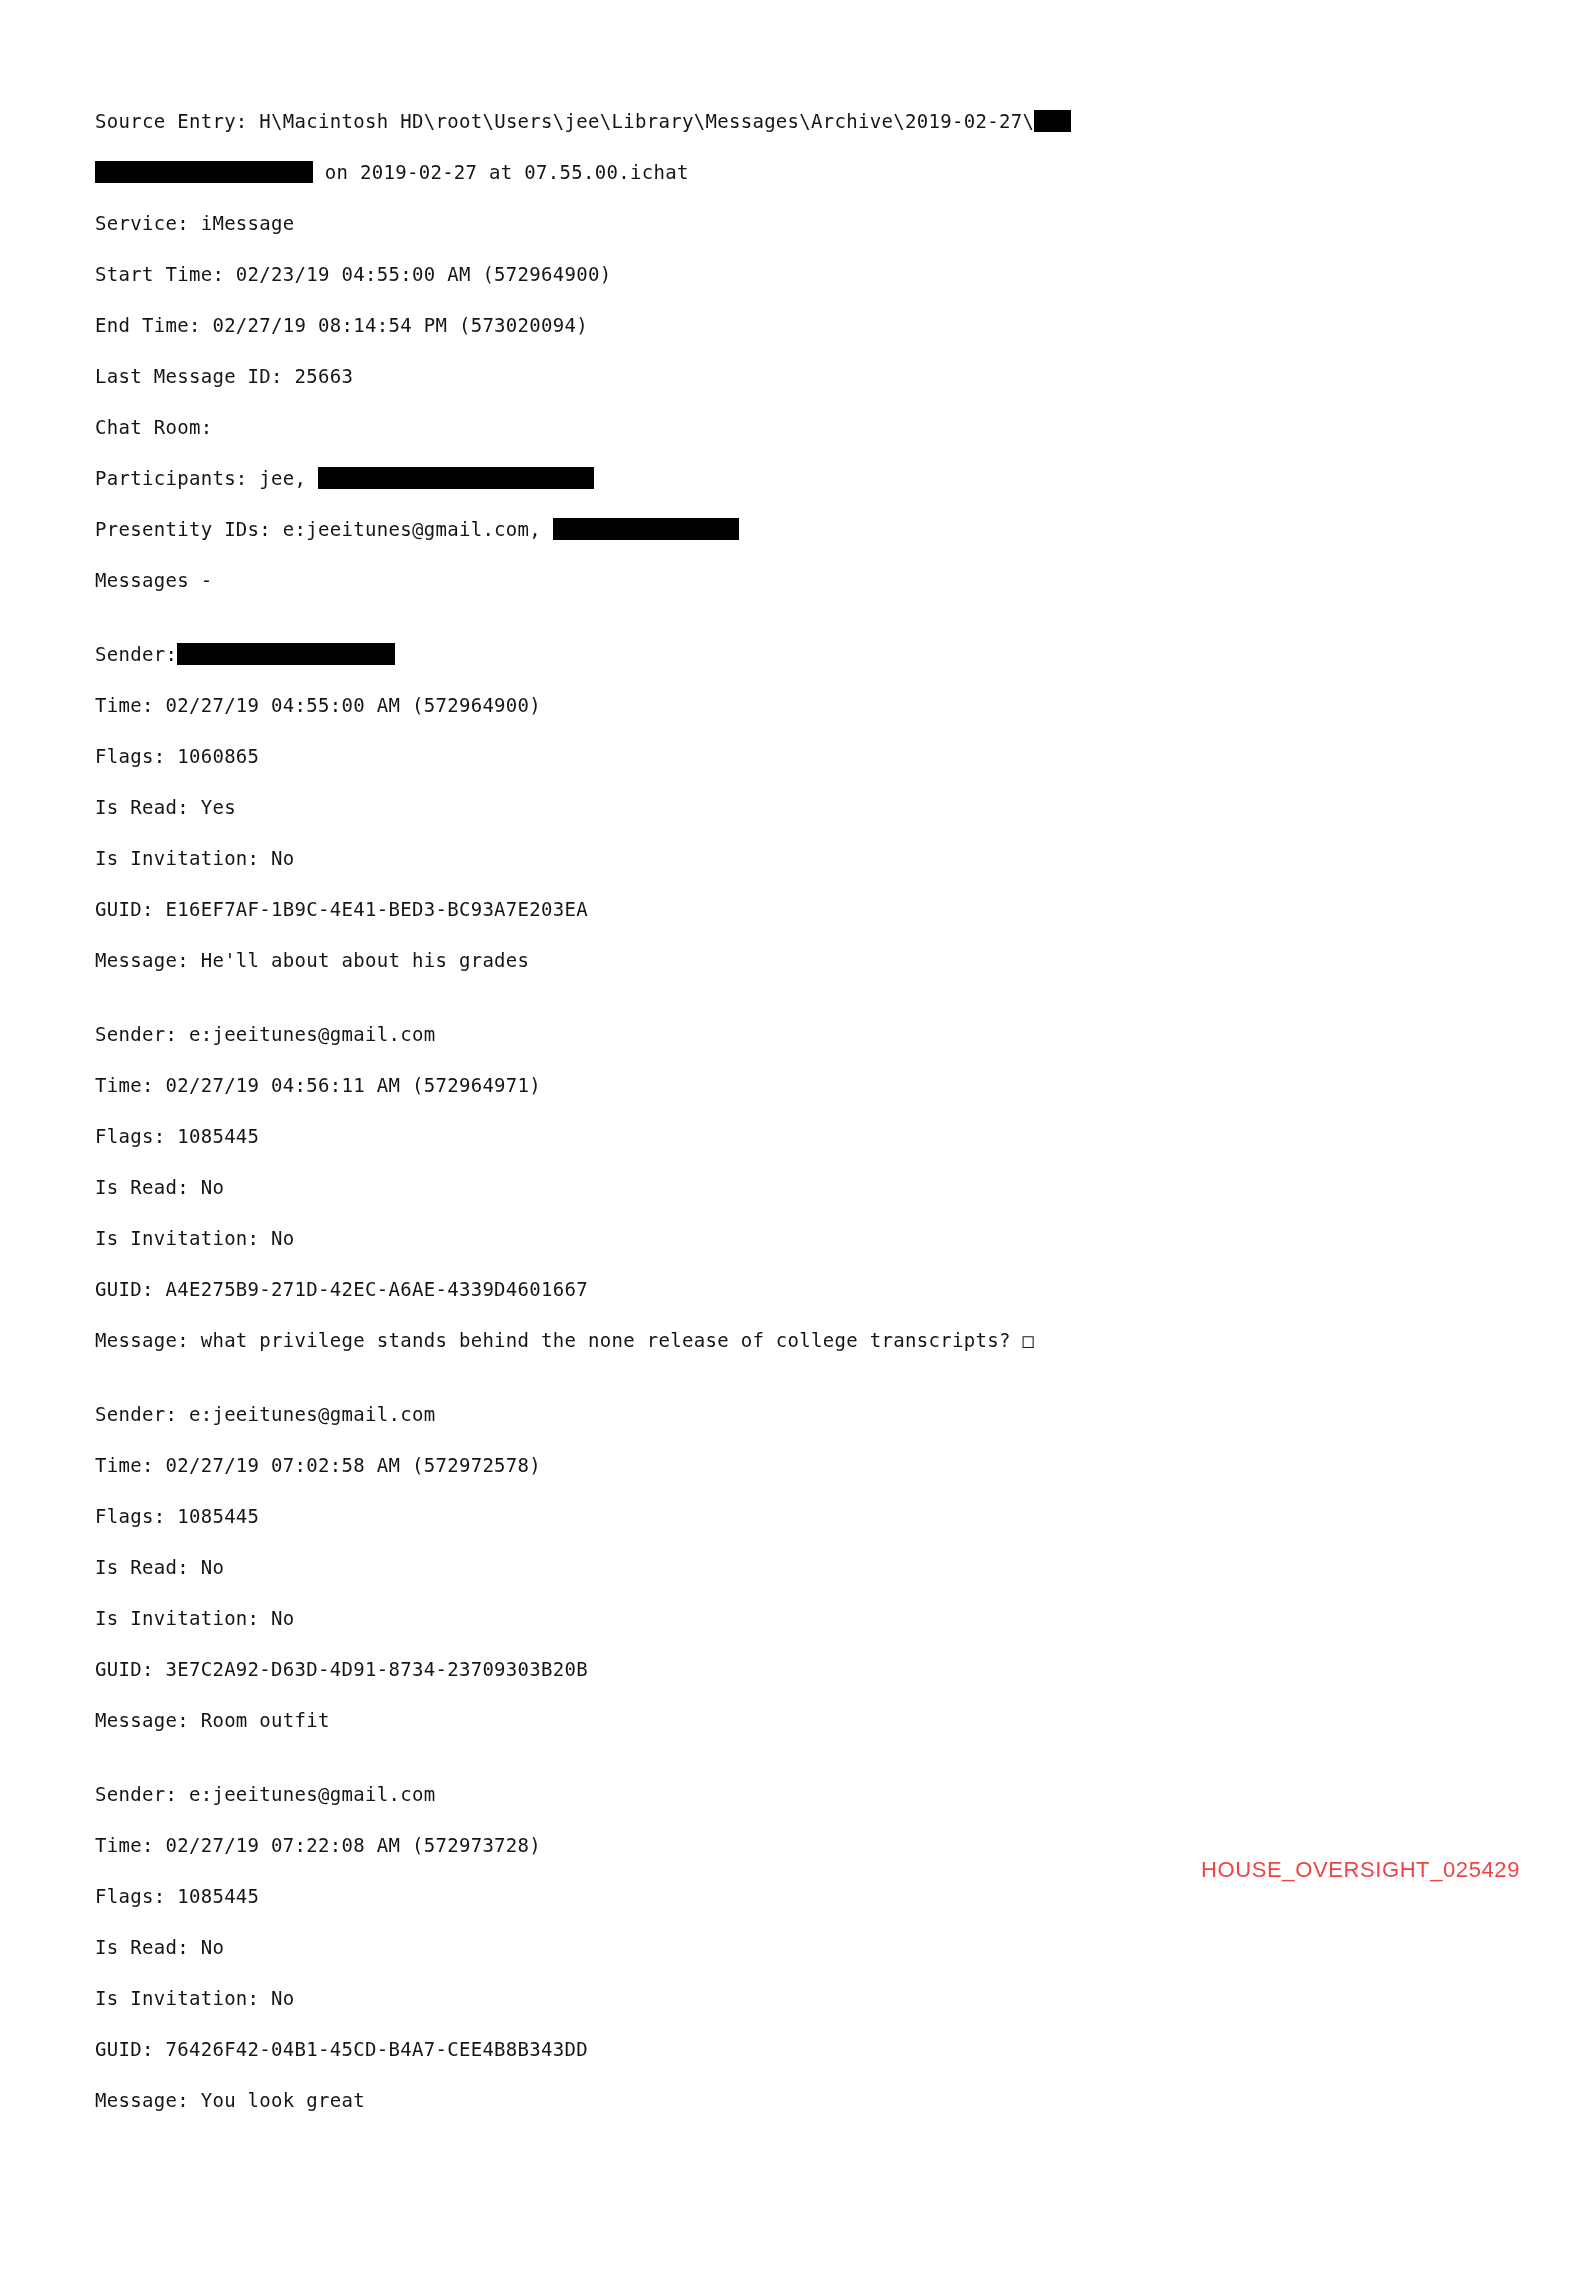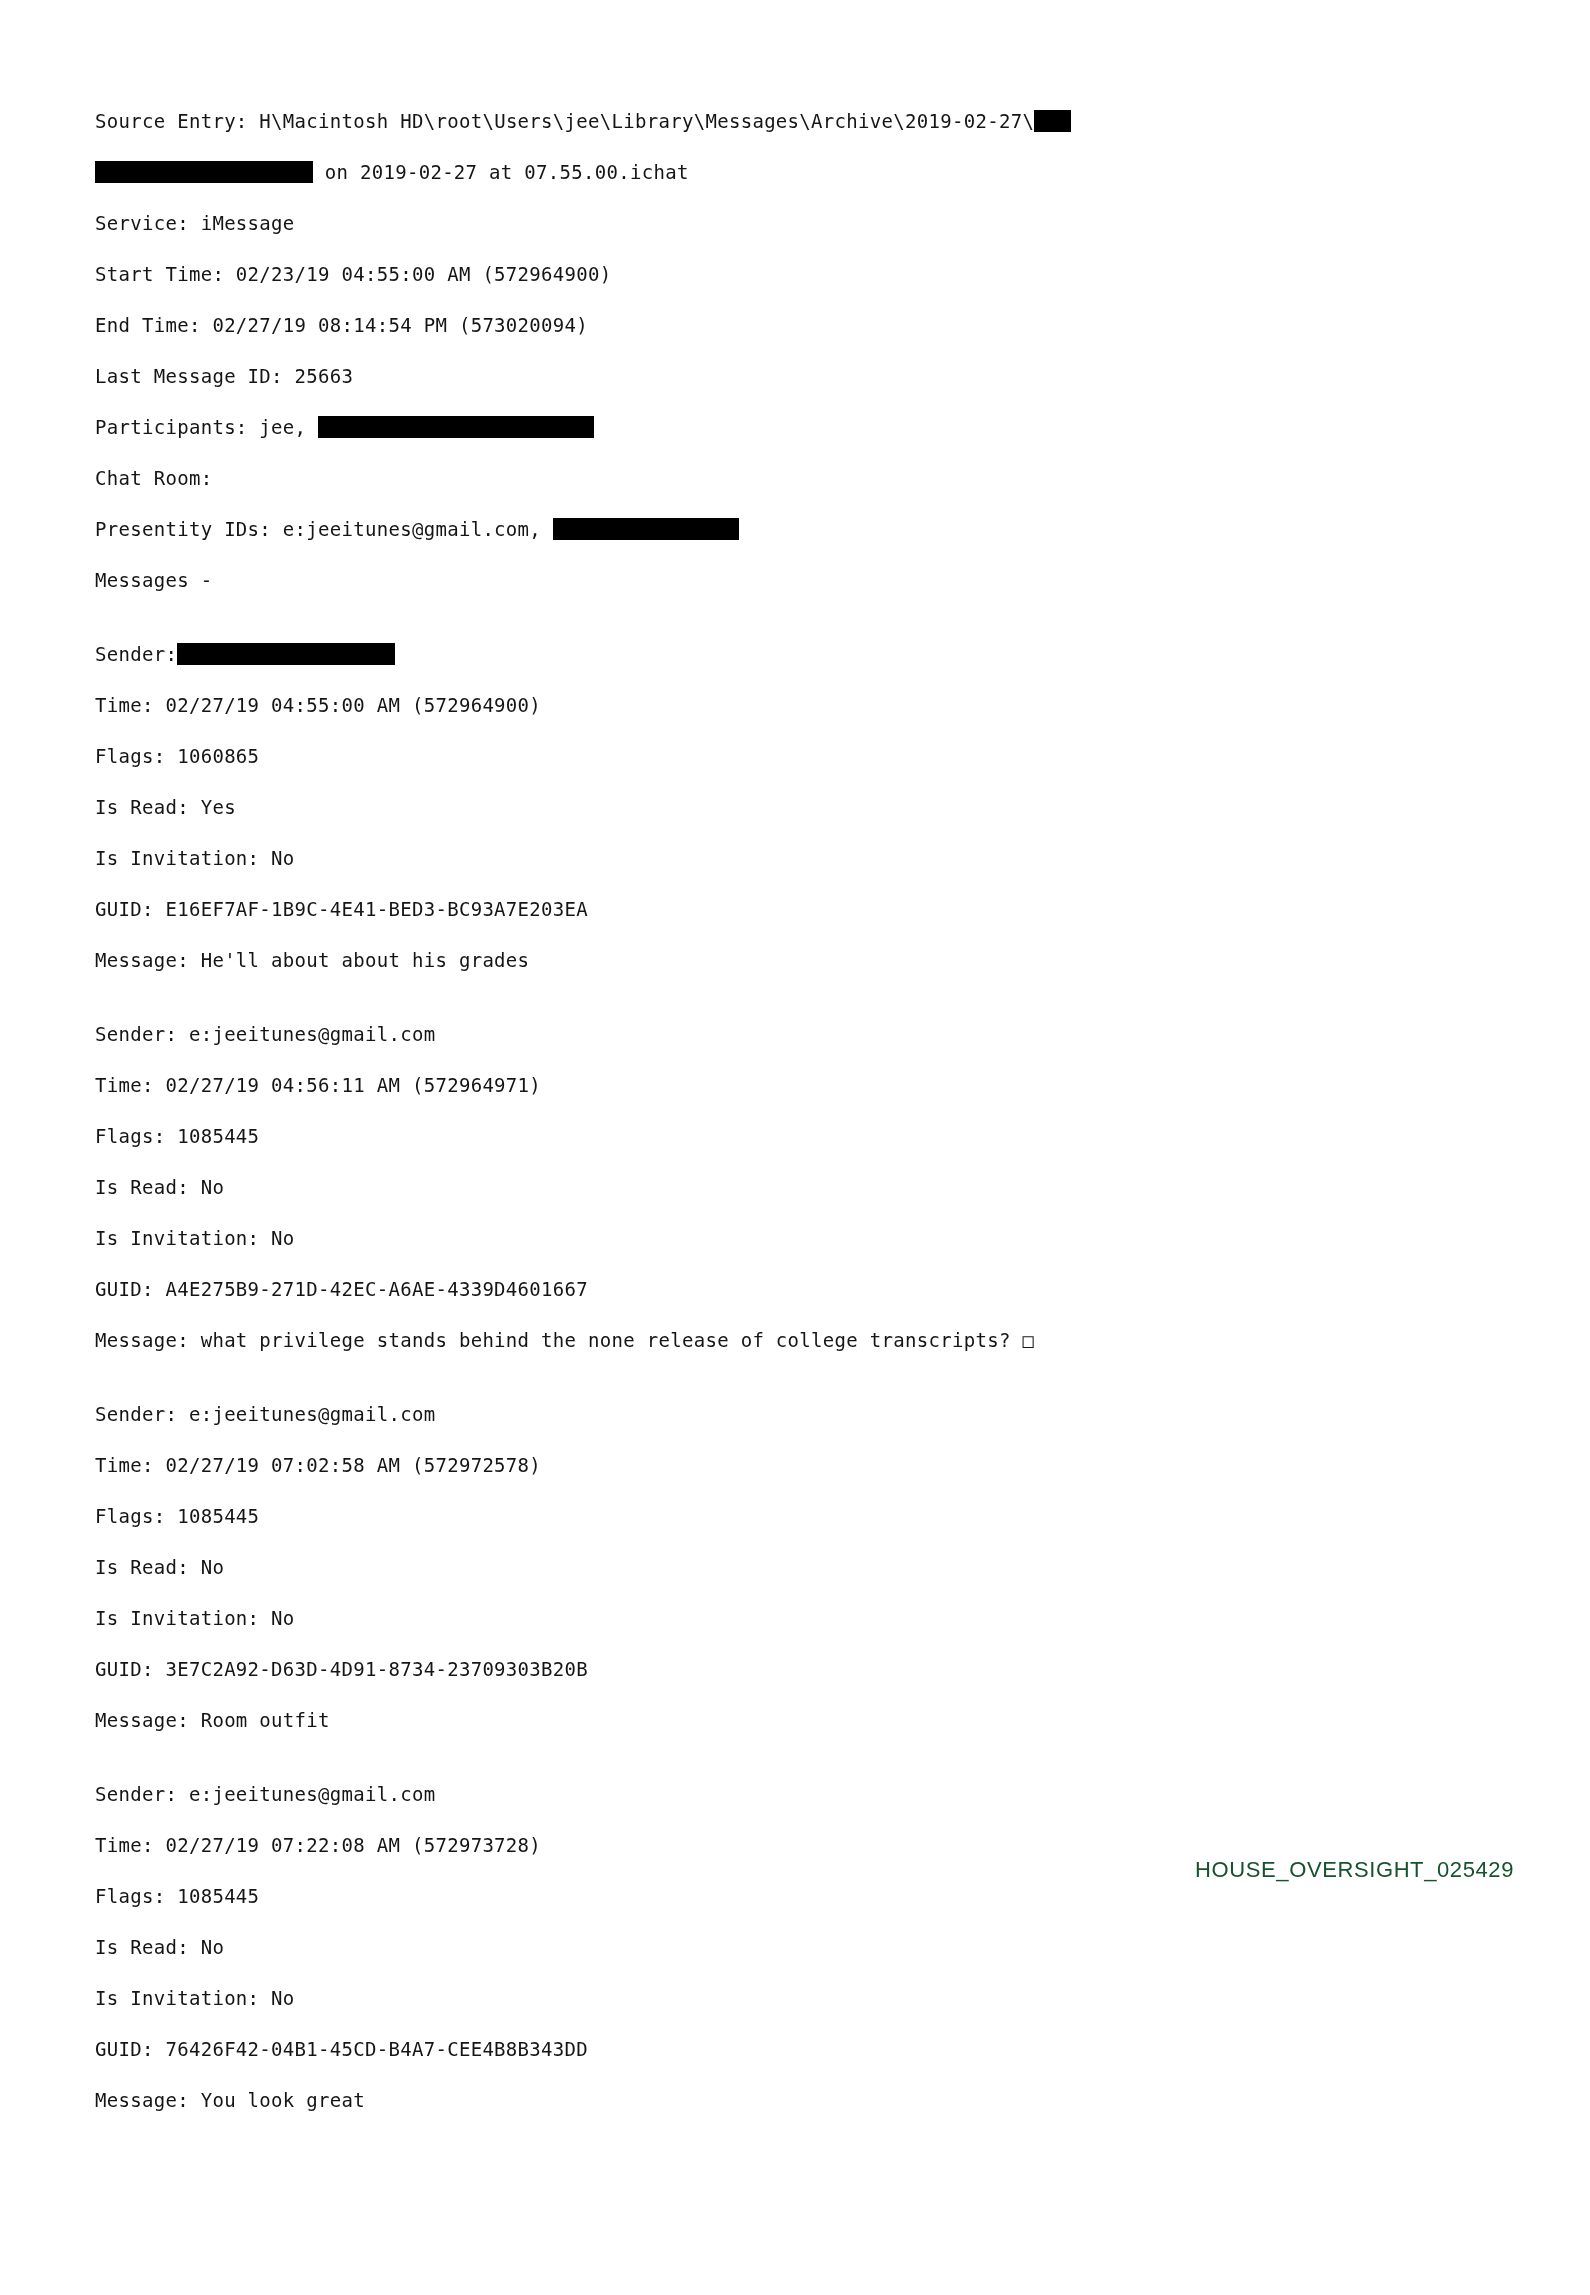--- a/index.html
+++ b/index.html
@@ -53,44 +53,44 @@
   .r-source { width: 37px; }
   .r-source2 { width: 218px; }
   .r-participants { width: 276px; }
   .r-presentity { width: 186px; }
   .r-sender { width: 218px; }
   .inline-wrap {
     white-space: normal;
   }
   .footer {
     position: absolute;
-    right: 77px;
+    right: 71px;
     bottom: 56px;
     font-family: "Liberation Sans", sans-serif;
     font-size: 22px;
     letter-spacing: 0.6px;
-    color: #14532d;
+    color: #ef4444;
   }
 </style>
 </head>
 <body>
 
 <div class="page">
 
   <div class="doc-body">
 
     <div class="header-block">
       <div class="line inline-wrap"><span>Source Entry: </span><span>H\Macintosh HD\root\Users\jee\Library\Messages\Archive\2019-02-27\</span><span class="redact r-source"></span></div>
       <div class="line inline-wrap"><span class="redact r-source2"></span><span> on 2019-02-27 at 07.55.00.ichat</span></div>
       <div class="line">Service: iMessage</div>
       <div class="line">Start Time: 02/23/19 04:55:00 AM (572964900)</div>
       <div class="line">End Time: 02/27/19 08:14:54 PM (573020094)</div>
       <div class="line">Last Message ID: 25663</div>
+      <div class="line">Chat Room:</div>
       <div class="line inline-wrap"><span>Participants: jee, </span><span class="redact r-participants"></span></div>
-      <div class="line">Chat Room:</div>
       <div class="line inline-wrap"><span>Presentity IDs: e:jeeitunes@gmail.com, </span><span class="redact r-presentity"></span></div>
       <div class="line">Messages -</div>
     </div>
 
     <div class="block">
       <div class="line inline-wrap"><span>Sender:</span><span class="redact r-sender"></span></div>
       <div class="line">Time: 02/27/19 04:55:00 AM (572964900)</div>
       <div class="line">Flags: 1060865</div>
       <div class="line">Is Read: Yes</div>
       <div class="line">Is Invitation: No</div>

